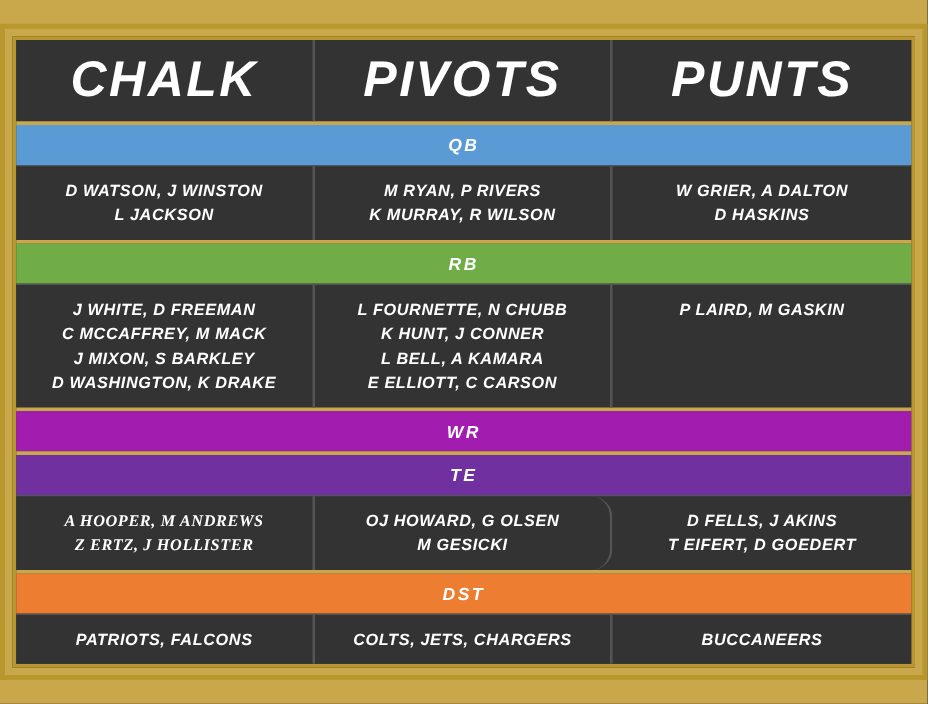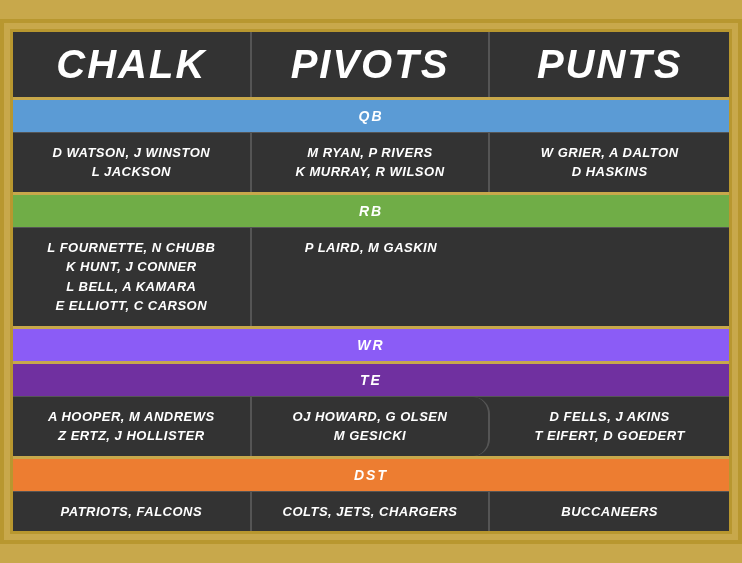--- a/index.html
+++ b/index.html
@@ -53,21 +53,21 @@
       font-size: 14px;
       font-weight: 900;
       color: white;
       font-style: italic;
       text-transform: uppercase;
       letter-spacing: 2px;
     }
 
     .section-label-row.qb  { background: #5b9bd5; }
     .section-label-row.rb  { background: #70ad47; }
-    .section-label-row.wr  { background: #8b5cf6; }
+    .section-label-row.wr  { background: #a21caf; }
     .section-label-row.te  { background: #7030a0; }
     .section-label-row.dst { background: #ed7d31; }
 
     .data-row {
       display: grid;
       grid-template-columns: 1fr 1fr 1fr;
       background: #333;
       border-top: 1px solid #555;
     }
 
@@ -109,32 +109,36 @@
           <div class="data-cell" style="white-space: pre-line;">D Watson, J Winston
 L Jackson</div>
           <div class="data-cell" style="white-space: pre-line;">M Ryan, P Rivers
 K Murray, R Wilson</div>
           <div class="data-cell" style="white-space: pre-line;">W Grier, A Dalton
 D Haskins</div>
         </div>
         <div class="divider-row"></div>
         <div class="section-label-row rb">RB</div>
         <div class="data-row">
+          <div class="data-cell" style="white-space: pre-line;">J White, D Freeman
+C McCaffrey, M Mack
+J Mixon, S Barkley
+D Washington, K Drake</div>
           <div class="data-cell" style="white-space: pre-line;">L Fournette, N Chubb
 K Hunt, J Conner
 L Bell, A Kamara
 E Elliott, C Carson</div>
           <div class="data-cell" style="white-space: pre-line;">P Laird, M Gaskin</div>
         </div>
         <div class="divider-row"></div>
         <div class="section-label-row wr">WR</div>
         <div class="divider-row"></div>
         <div class="section-label-row te">TE</div>
         <div class="data-row">
-          <div class="data-cell" style="white-space: pre-line;">A Hooper, M Andrews
+          <div class="data-cell" style="white-space: pre-line; font-family: Liberation Serif, serif;">A Hooper, M Andrews
 Z Ertz, J Hollister</div>
           <div class="data-cell" style="white-space: pre-line; border-radius: 17px;">OJ Howard, G Olsen
 M Gesicki</div>
           <div class="data-cell" style="white-space: pre-line;">D Fells, J Akins
 T Eifert, D Goedert</div>
         </div>
         <div class="divider-row"></div>
         <div class="section-label-row dst">DST</div>
         <div class="data-row">
           <div class="data-cell" style="white-space: pre-line;">Patriots, Falcons</div>

